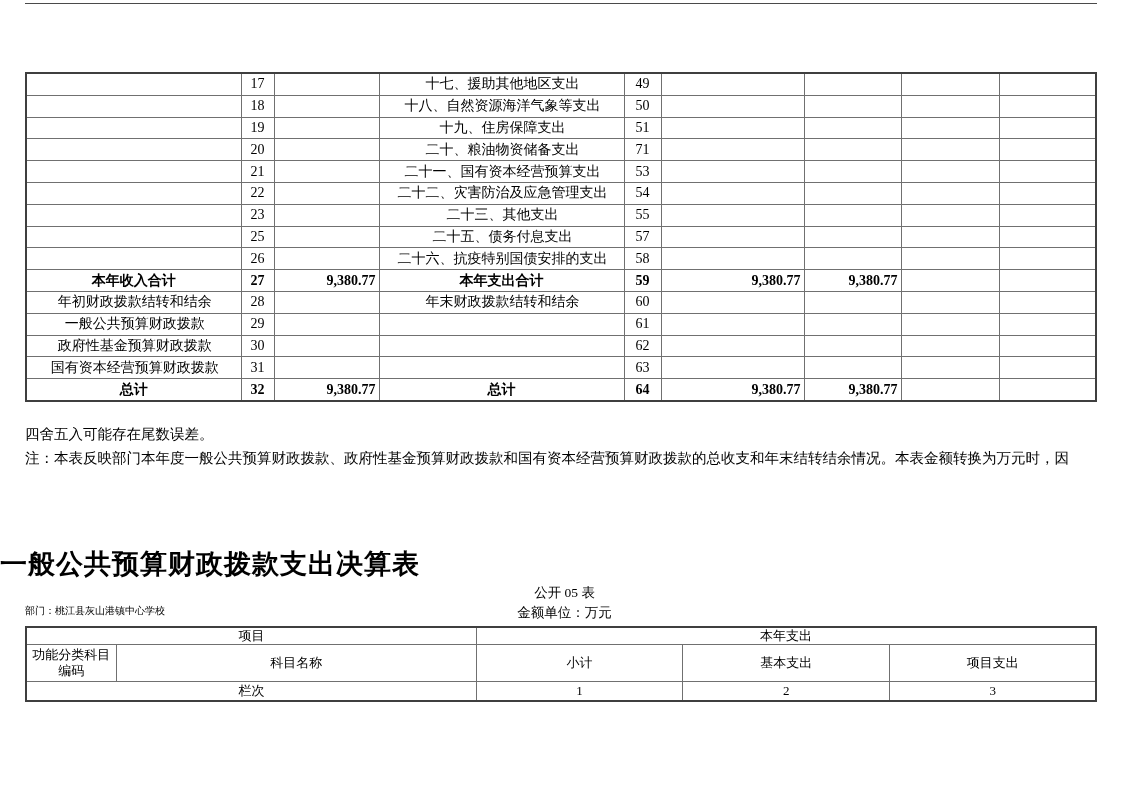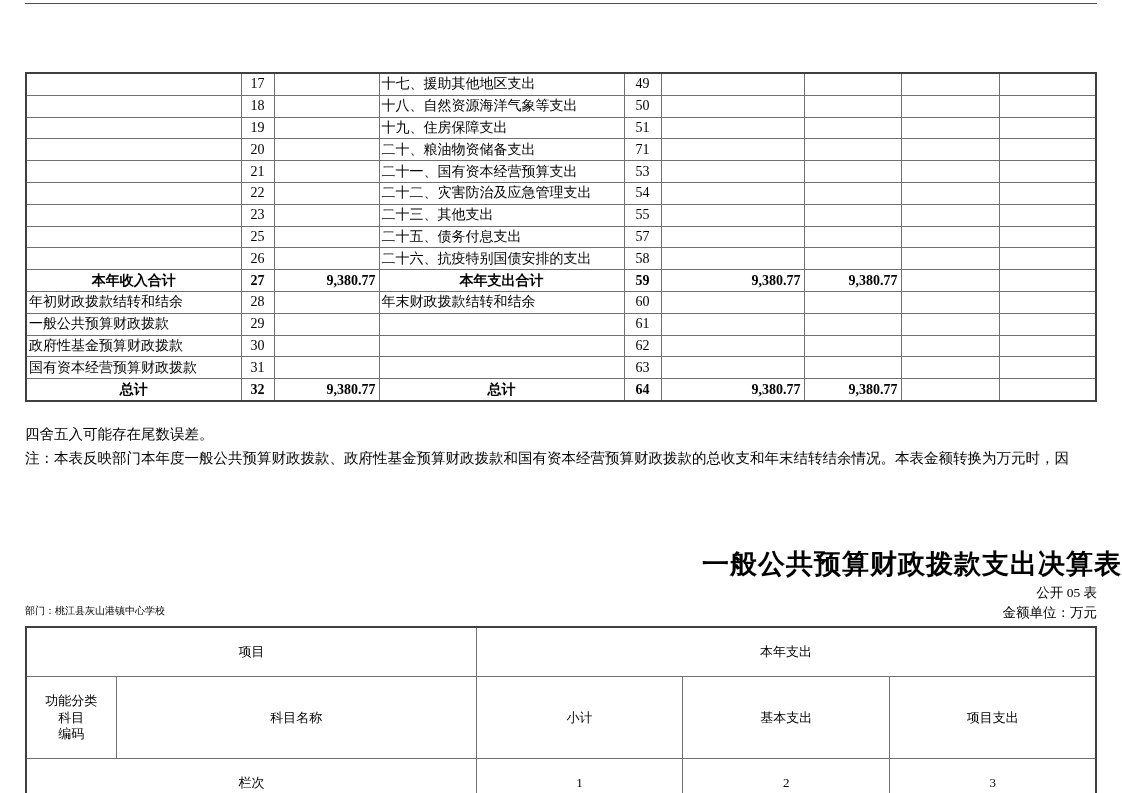--- a/index.html
+++ b/index.html
@@ -13,40 +13,40 @@
   
   .top-rule{top:3px;left:25px;width:1072px;height:0;border-top:1px solid #4a4a4a;}
 
   
   table{border-collapse:collapse;table-layout:fixed;}
   .t1{top:72px;left:25px;width:1072px;border:2px solid #3f3f3f;}
   .t1 td{
     border:1px solid #707070;height:20.8px;font-size:14px;
     overflow:hidden;white-space:nowrap;padding:0;line-height:1;
   }
-  td.al-left{text-align:left;padding-left:2px;}
+  td.al-left{text-align:center;padding-left:2px;}
   td.al-center{text-align:center;}
   td.al-right{text-align:right;padding-right:3px;}
   td.bold{font-weight:bold;}
 
   .note{top:423px;left:25px;width:1075px;font-size:14.5px;line-height:23.5px;}
 
-  .title{top:546px;left:0;width:1122px;text-align:right;
+  .title{top:546px;left:0;width:1122px;text-align:left;
          font-size:27px;font-weight:bold;letter-spacing:1px;}
 
-  .right-meta{left:0;width:1097px;text-align:right;font-size:13.5px;}
+  .right-meta{left:16px;width:1097px;text-align:center;font-size:13.5px;}
   .m1{top:584px;}
   .m2{top:604px;}
   .dept{top:604px;left:25px;font-size:10px;}
 
   
   .t2{top:626px;left:25px;width:1072px;border:2px solid #3f3f3f;}
   .t2 td{
     border:1px solid #707070;font-size:13px;text-align:center;
-    overflow:hidden;padding:16px;line-height:1.25;
+    overflow:hidden;padding:0;line-height:1.25;
   }
   .t2 .r1{height:15px;}
   .t2 .r2{height:37px;}
   .t2 .r3{height:19px;}
 </style>
 </head>
 <body>
 
 <div class="abs top-rule"></div>
 

